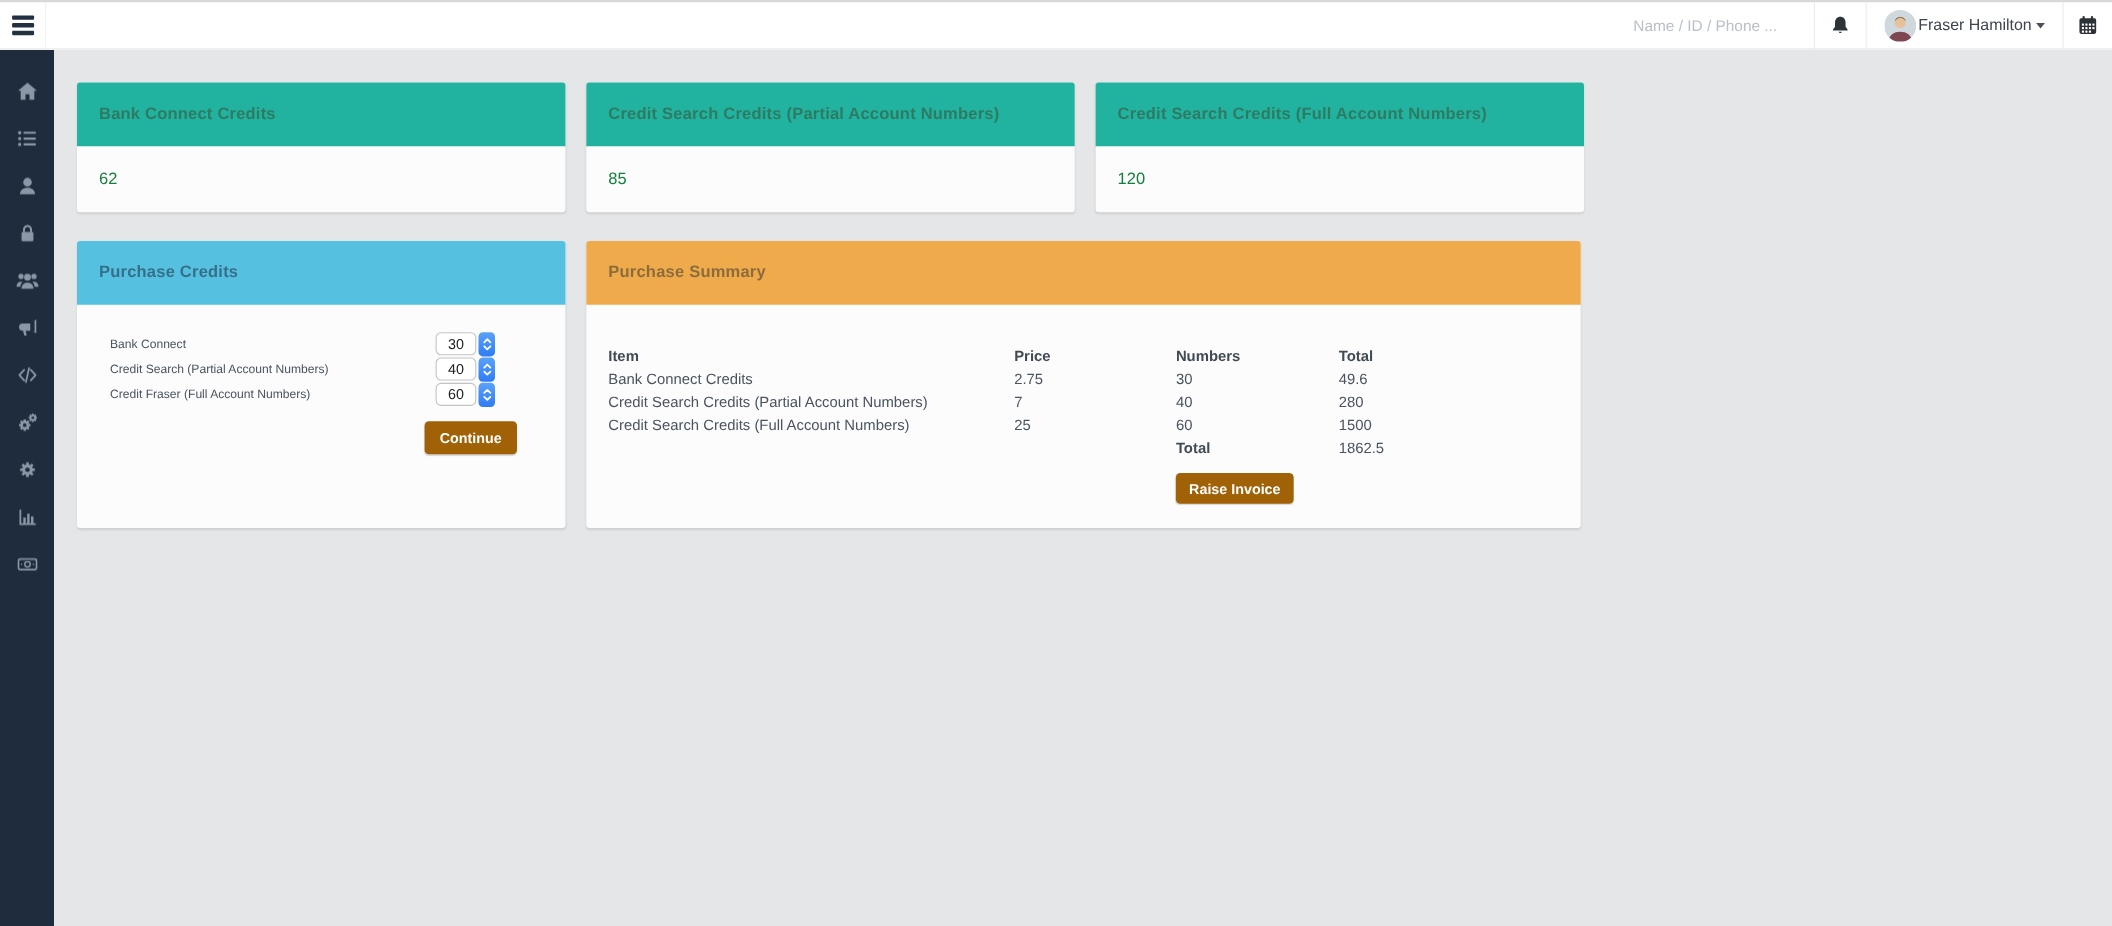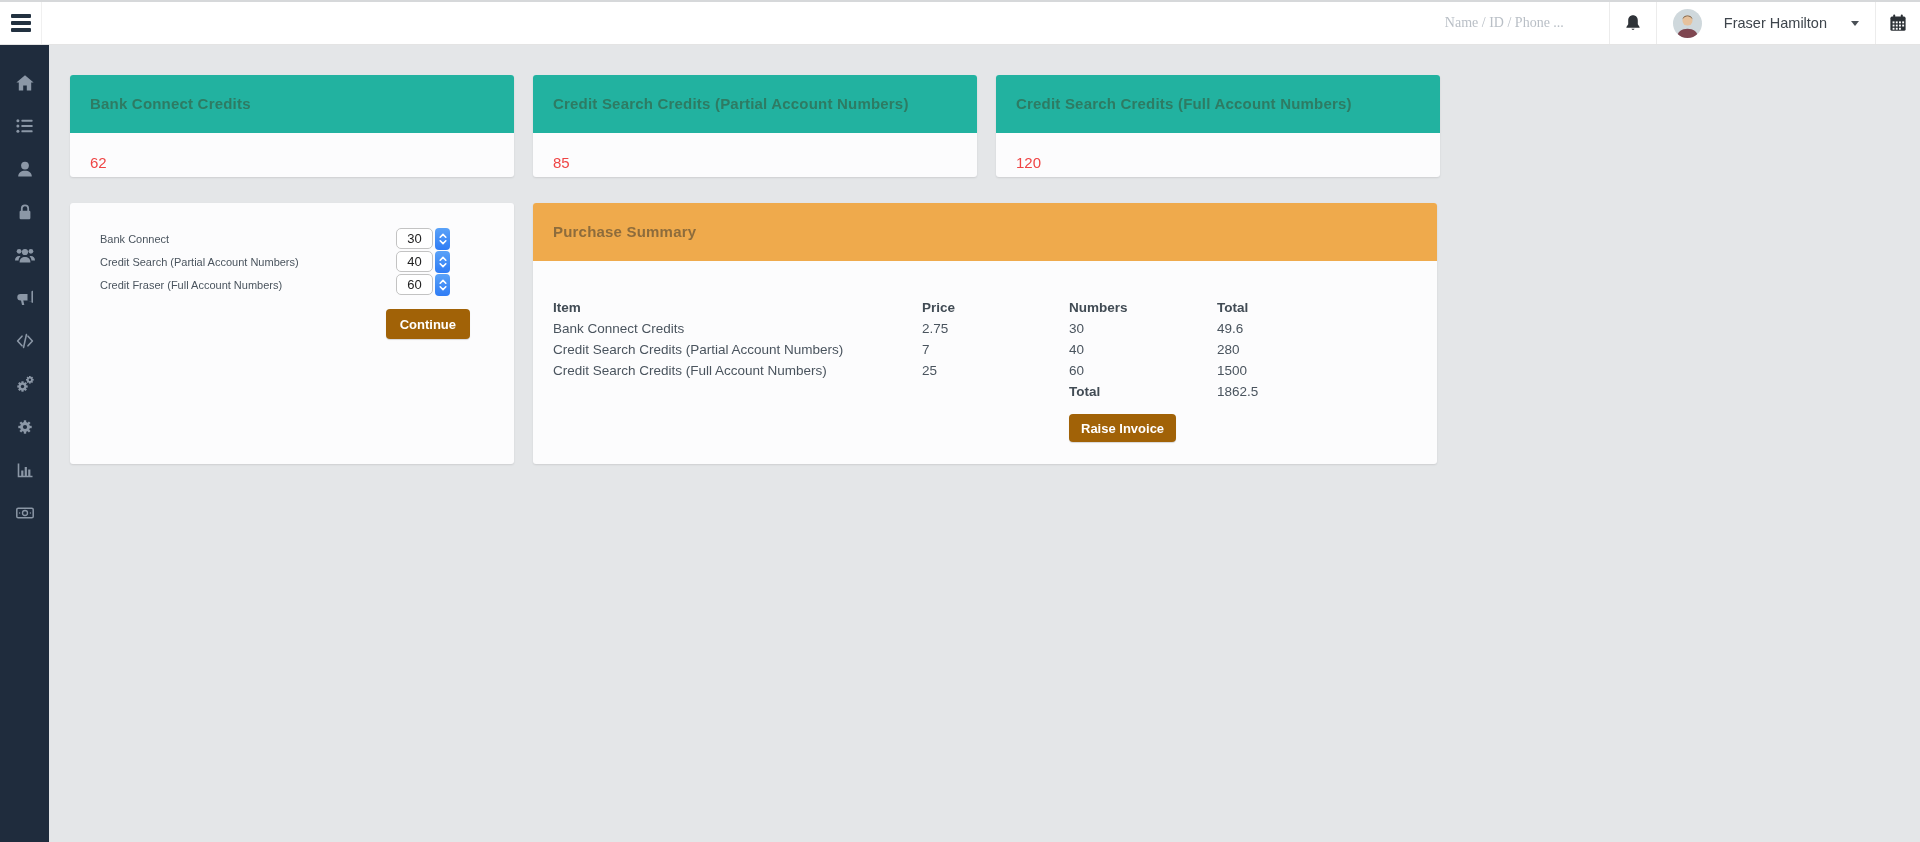--- a/index.html
+++ b/index.html
@@ -11,26 +11,26 @@
   .topbar { position:fixed; top:0; left:0; width:1920px; height:45px;
     background:#ffffff; border-top:2px solid #d6d8da; border-bottom:1px solid #e4e4e4;
     display:flex; align-items:stretch; z-index:10; }
   .burger-area { width:42px; border-right:1px solid #f0f0f0;
     display:flex; align-items:center; justify-content:center; cursor:pointer; }
   .burger { display:flex; flex-direction:column; gap:3px; background:none; border:none; cursor:pointer; }
   .burger span { display:block; width:20px; height:4px; background:#223140; border-radius:1px; }
   .topbar-spacer { flex:1; }
   .search-area { display:flex; align-items:center; padding-right:14px; }
   .search-area input { border:none; outline:none; width:150px; font-size:14px;
-    color:#8b5cf6; font-family:Liberation Serif, serif; }
+    color:#8b5cf6; font-family:Liberation Sans, sans-serif; }
   .search-area input::placeholder { color:#b9bfc6; }
   .top-sect { border-left:1px solid #ececec; display:flex; align-items:center;
     justify-content:center; cursor:pointer; }
   .sect-bell { width:47px; }
-  .sect-user { padding:0 16px; gap:22px; }
+  .sect-user { padding:0 16px; gap:2px; }
   .sect-cal { width:45px; }
   .user-name { font-size:14.5px; color:#3e454c; white-space:nowrap; }
   .caret-down { width:0; height:0; border-left:4.5px solid transparent;
     border-right:4.5px solid transparent; border-top:5px solid #4a5056; margin-left:2px; }
   .avatar-wrap { width:29px; height:29px; border-radius:50%; overflow:hidden; flex:0 0 29px; }
 
   
   .sidebar { position:fixed; top:45px; left:0; bottom:0; width:49px;
     background:#1f2c3d; display:flex; flex-direction:column; align-items:center;
     padding-top:16px; z-index:9; }
@@ -46,21 +46,21 @@
 
   .card { background:#fcfcfd; border-radius:3px; box-shadow:0 1px 2px rgba(0,0,0,0.10); }
   .card-heading { height:58px; line-height:58px; padding:0 20px;
     font-size:15px; font-weight:bold; border-radius:3px 3px 0 0; letter-spacing:.2px;
     white-space:nowrap; overflow:hidden; }
   .hd-teal   { background:#22b2a0; color:#2e7b63; }
   .hd-blue   { background:#56c0e0; color:#35708a; }
   .hd-orange { background:#efaa4c; color:#8d6c3c; }
 
   .stat-card { width:444px; }
-  .stat-body { height:44px; padding:21px 20px; font-size:15px; color:#ef4444; }
+  .stat-body { height:60px; padding:21px 20px; font-size:15px; color:#15803d; }
 
   
   .pc-card { width:444px; }
   .pc-body { padding:24px 30px 16px 30px; }
   .pc-row { display:flex; align-items:center; height:23px; }
   .pc-label { flex:1; font-size:11px; color:#4a545e; }
   .num-control { display:flex; align-items:center; gap:2px; margin-right:34px; }
   .num-input { width:37px; height:21px; border:1px solid #c3c3c3; border-radius:5px;
     font-size:13px; color:#222; text-align:center; outline:none; font-family:inherit;
     background:#fff; padding:0; }
@@ -264,20 +264,21 @@
     </section>
     <section class="card stat-card">
       <div class="card-heading hd-teal">Credit Search Credits (Full Account Numbers)</div>
       <div class="stat-body">120</div>
     </section>
   </div>
 
   <div class="cards-row row-2">
 
     <section class="card pc-card">
+      <div class="card-heading hd-blue">Purchase Credits</div>
       <div class="pc-body">
 
         <div class="pc-row">
           <span class="pc-label">Bank Connect</span>
           <span class="num-control">
             <input class="num-input" value="30" style="">
             <button class="stepper">
               <svg width="10" height="14" viewBox="0 0 10 14">
                 <g stroke="#fff" stroke-width="1.6" fill="none" stroke-linecap="round" stroke-linejoin="round">
                   <path d="M2.2 5.2 5 2.4 7.8 5.2"></path>

